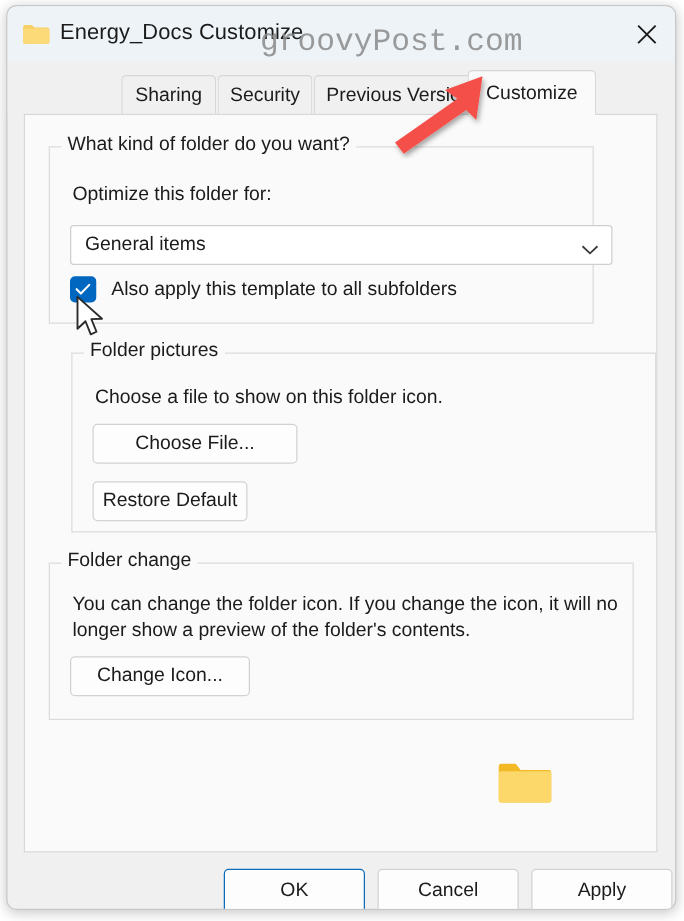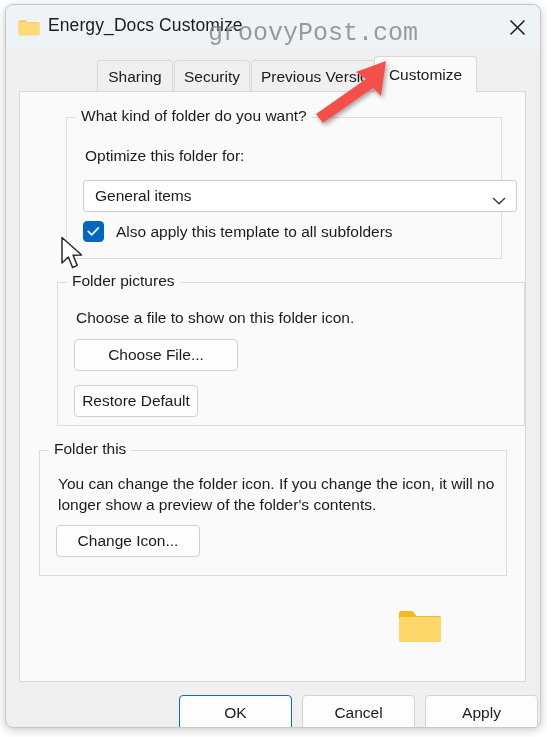--- a/index.html
+++ b/index.html
@@ -294,21 +294,21 @@
 
   <div class="tabstrip">
     <div class="tab" style="left:91px;  width:76px;">Sharing</div>
     <div class="tab" style="left:168px; width:76px;">Security</div>
     <div class="tab" style="left:245px; width:140px; justify-content:flex-start; padding-left:9px; overflow:hidden;">Previous Versions</div>
     <div class="tab active" style="left:368px; width:103px;">Customize</div>
   </div>
 
   <div class="panel">
 
-    <div class="group" style="left:19px; top:25px; width:436px; height:142px;margin-left:27px;">
+    <div class="group" style="left:19px; top:25px; width:436px; height:142px;">
       <span class="group-legend">What kind of folder do you want?</span>
 
       <div class="body-text" style="left:18px; top:27px;">Optimize this folder for:</div>
 
       <div class="combo" style="left:16px; top:62px; width:434px; height:32px;">
         <span class="combo-value">General items</span>
         <span class="combo-chevron">
           <svg width="14" height="9" viewBox="0 0 14 9">
             <path d="M1 1.5 L7 7.2 L13 1.5" stroke="#3a3a3a" stroke-width="1.4" fill="none"></path>
           </svg>
@@ -328,21 +328,21 @@
     <div class="group" style="left:19px; top:190px; width:468px; height:144px;margin-left:18px;">
       <span class="group-legend">Folder pictures</span>
 
       <div class="body-text" style="left:18px; top:24px;">Choose a file to show on this folder icon.</div>
 
       <div class="btn" style="left:16px; top:56px; width:164px; height:32px;">Choose File...</div>
       <div class="btn" style="left:16px; top:102px; width:124px; height:32px;">Restore Default</div>
     </div>
 
     <div class="group" style="left:19px; top:358px; width:468px; height:126px;">
-      <span class="group-legend">Folder this</span>
+      <span class="group-legend">Folder change</span>
 
       <div class="body-text" style="left:18px; top:22px;">You can change the folder icon. If you change the icon, it will no</div>
       <div class="body-text" style="left:18px; top:43px;">longer show a preview of the folder's contents.</div>
 
       <div class="btn" style="left:16px; top:74px; width:144px; height:32px;">Change Icon...</div>
     </div>
 
     <span class="folder-preview">
       <svg width="44" height="35" viewBox="0 0 44 35">
         <path d="M1 4 A2 2 0 0 1 3 2 H14.5 L18.5 7 H41 A2 2 0 0 1 43 9 V31 A2 2 0 0 1 41 33 H3 A2 2 0 0 1 1 31 Z" fill="#f2b925"></path>

